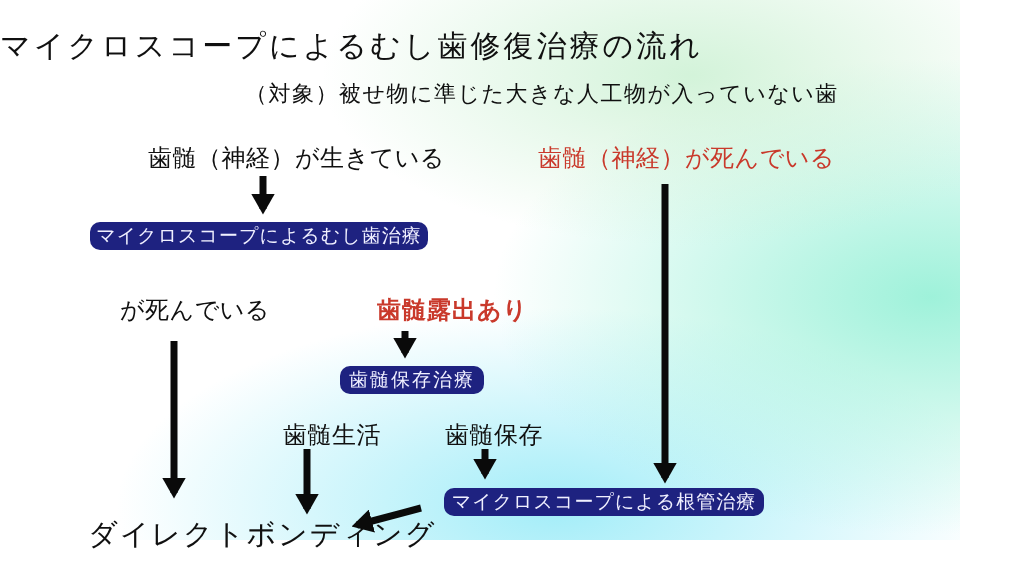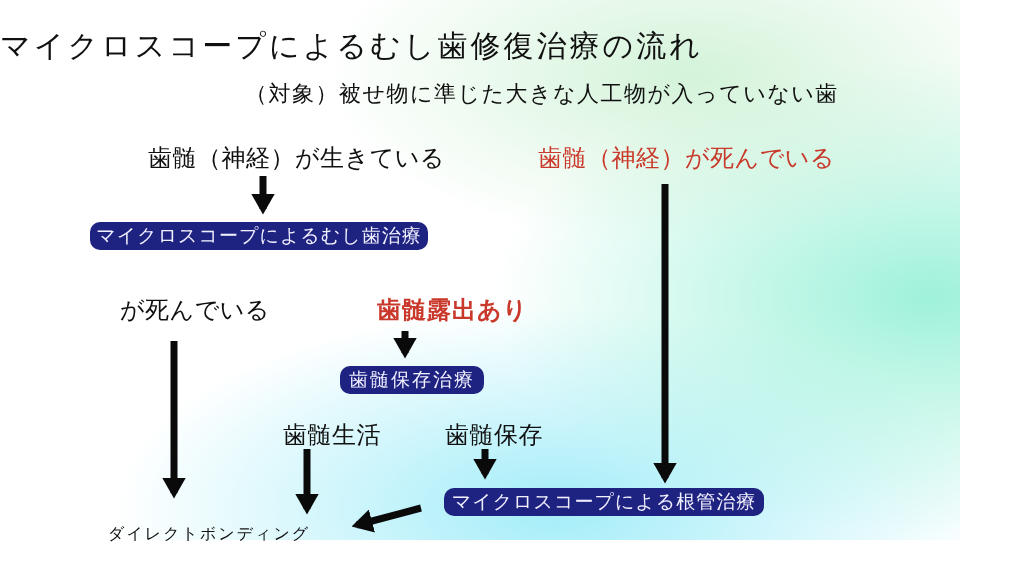--- a/index.html
+++ b/index.html
@@ -54,21 +54,21 @@
     <div class="abs label" style="left:120px;top:298px;">が死んでいる</div>
     <div class="abs label red-bold" style="left:345px;top:298px;margin-left:32px;">歯髄露出あり</div>
 
     <div class="abs nodebox" style="left:340px;top:366px;width:144px;letter-spacing:2px;">歯髄保存治療</div>
 
     <div class="abs label" style="left:283px;top:423px;">歯髄生活</div>
     <div class="abs label" style="left:445px;top:423px;">歯髄保存</div>
 
     <div class="abs nodebox" style="left:428px;top:488px;width:320px;margin-left:16px;">マイクロスコープによる根管治療</div>
 
-    <div class="abs label" style="left:108px;top:522px;font-size:16px;letter-spacing:2px;">ダイレクトボンディング</div>
+    <div class="abs label" style="left:88px;top:522px;font-size:29px;letter-spacing:2px;">ダイレクトボンディング</div>
   </div>
 
   <svg class="arrow-layer" viewBox="0 0 1024 576" xmlns="http://www.w3.org/2000/svg">
     <defs>
       <marker id="ah" markerUnits="strokeWidth" markerWidth="3.0" markerHeight="3.4" refX="2.2" refY="1.7" orient="auto">
         <path d="M0,0 L3,1.7 L0,3.4 Z" fill="#0a0a0a"></path>
       </marker>
     </defs>
     <line x1="263" y1="176" x2="263" y2="209" marker-end="url(#ah)"></line>
     <line x1="665" y1="184" x2="665" y2="478" marker-end="url(#ah)"></line>

